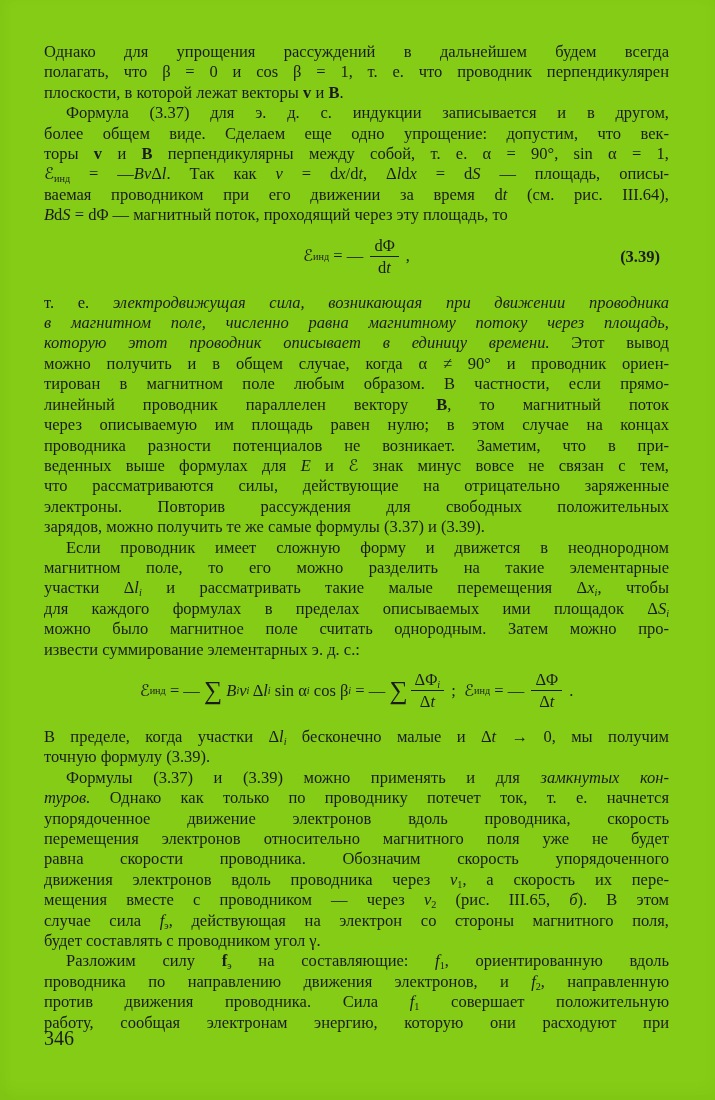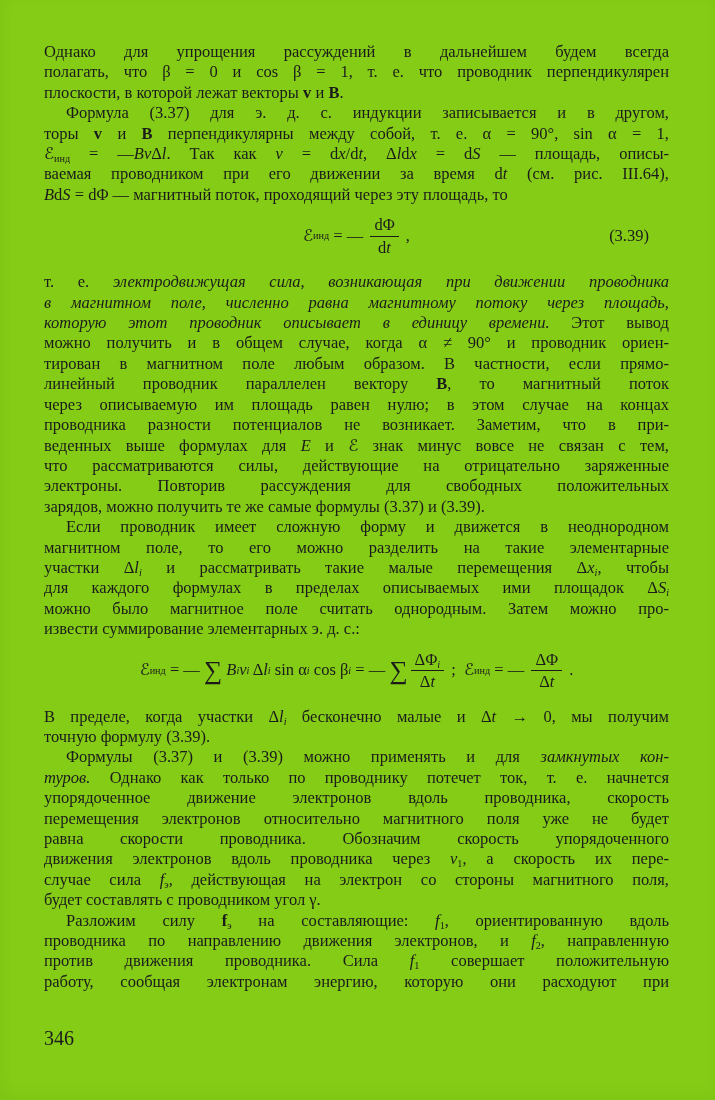--- a/index.html
+++ b/index.html
@@ -35,21 +35,21 @@
   
   .formula{
     position:relative;
     margin:8px 0 13px 0;
     height:46px;
     display:flex;align-items:center;justify-content:center;
   }
   .feq{display:inline-flex;align-items:center;white-space:pre;}
   .feq > span{white-space:pre;}
   .fnumber{
-    position:absolute;right:20px;top:50%;transform:translateY(-50%);
+    position:absolute;right:9px;top:50%;transform:translateY(-50%);font-weight:bold;
   }
   .frac{
     display:inline-block;vertical-align:middle;text-align:center;
     line-height:1.05;margin:0 3px;
   }
   .fnum{display:block;padding:0 4px 2px 4px;border-bottom:1.3px solid currentColor;}
   .fden{display:block;padding-top:2px;}
   .page-number{
     position:absolute;left:44px;top:1028px;
     font-size:20px;line-height:20px;
@@ -60,20 +60,21 @@
 
 <div class="page" style="background: #84cc16; color: rgb(27, 27, 27);">
   <div class="text-column">
       <div class="para">
         <div class="line"><span>Однако для упрощения рассуждений в дальнейшем будем всегда</span></div>
         <div class="line"><span>полагать, что β = 0 и cos β = 1, т. е. что проводник перпендикулярен</span></div>
         <div class="line lastline"><span>плоскости, в которой лежат векторы </span><span class="s-b">v</span><span> и </span><span class="s-b">B</span><span>.</span></div>
       </div>
       <div class="para">
         <div class="line indent"><span>Формула (3.37) для э. д. с. индукции записывается и в другом,</span></div>
+        <div class="line"><span>более общем виде. Сделаем еще одно упрощение: допустим, что век-</span></div>
         <div class="line"><span>торы </span><span class="s-b">v</span><span> и </span><span class="s-b">B</span><span> перпендикулярны между собой, т. е. α = 90°, sin α = 1,</span></div>
         <div class="line"><span class="s-scr">ℰ</span><span class="s-sub">инд</span><span> = —</span><span class="s-i">Bv</span><span>Δ</span><span class="s-i">l</span><span>. Так как </span><span class="s-i">v</span><span> = d</span><span class="s-i">x</span><span>/d</span><span class="s-i">t</span><span>, Δ</span><span class="s-i">l</span><span>d</span><span class="s-i">x</span><span> = d</span><span class="s-i">S</span><span> — площадь, описы-</span></div>
         <div class="line"><span>ваемая проводником при его движении за время d</span><span class="s-i">t</span><span> (см. рис. III.64),</span></div>
         <div class="line lastline"><span class="s-i">B</span><span>d</span><span class="s-i">S</span><span> = dΦ — магнитный поток, проходящий через эту площадь, то</span></div>
       </div>
       <div class="formula">
         <span class="feq"><span class="s-scr">ℰ</span><span class="s-sub">инд</span><span> = — </span><span class="frac"><span class="fnum"><span>dΦ</span></span><span class="fden"><span>d</span><span class="s-i">t</span></span></span><span> ,</span></span>
         <span class="fnumber">(3.39)</span>
       </div>
       <div class="para">
@@ -105,20 +106,21 @@
         <div class="line"><span>В пределе, когда участки Δ</span><span class="s-i">l</span><span class="s-isub">i</span><span> бесконечно малые и Δ</span><span class="s-i">t</span><span> → 0, мы получим</span></div>
         <div class="line lastline"><span>точную формулу (3.39).</span></div>
       </div>
       <div class="para">
         <div class="line indent"><span>Формулы (3.37) и (3.39) можно применять и для </span><span class="s-i">замкнутых кон-</span></div>
         <div class="line"><span class="s-i">туров.</span><span> Однако как только по проводнику потечет ток, т. е. начнется</span></div>
         <div class="line"><span>упорядоченное движение электронов вдоль проводника, скорость</span></div>
         <div class="line"><span>перемещения электронов относительно магнитного поля уже не будет</span></div>
         <div class="line"><span>равна скорости проводника. Обозначим скорость упорядоченного</span></div>
         <div class="line"><span>движения электронов вдоль проводника через </span><span class="s-i">v</span><span class="s-sub">1</span><span>, а скорость их пере-</span></div>
+        <div class="line"><span>мещения вместе с проводником — через </span><span class="s-i">v</span><span class="s-sub">2</span><span> (рис. III.65, </span><span class="s-i">б</span><span>). В этом</span></div>
         <div class="line"><span>случае сила </span><span class="s-i">f</span><span class="s-sub">э</span><span>, действующая на электрон со стороны магнитного поля,</span></div>
         <div class="line lastline"><span>будет составлять с проводником угол γ.</span></div>
       </div>
       <div class="para">
         <div class="line indent"><span>Разложим силу </span><span class="s-b">f</span><span class="s-sub">э</span><span> на составляющие: </span><span class="s-i">f</span><span class="s-sub">1</span><span>, ориентированную вдоль</span></div>
         <div class="line"><span>проводника по направлению движения электронов, и </span><span class="s-i">f</span><span class="s-sub">2</span><span>, направленную</span></div>
         <div class="line"><span>против движения проводника. Сила </span><span class="s-i">f</span><span class="s-sub">1</span><span> совершает положительную</span></div>
         <div class="line"><span>работу, сообщая электронам энергию, которую они расходуют при</span></div>
       </div>
     </div>

